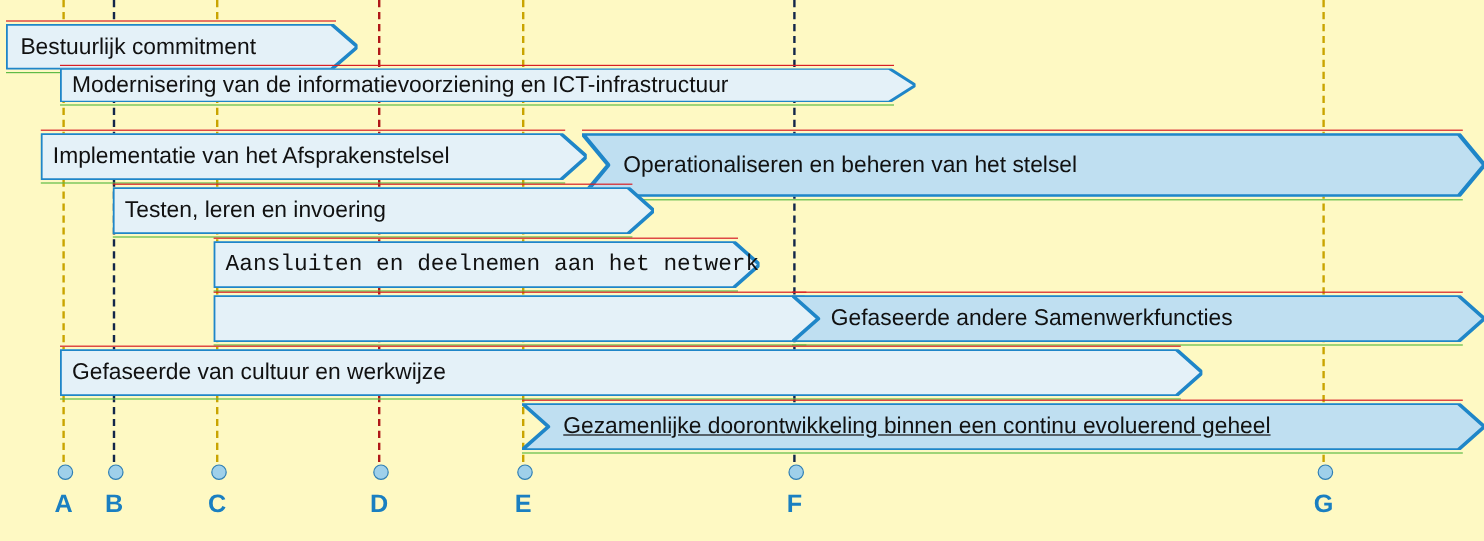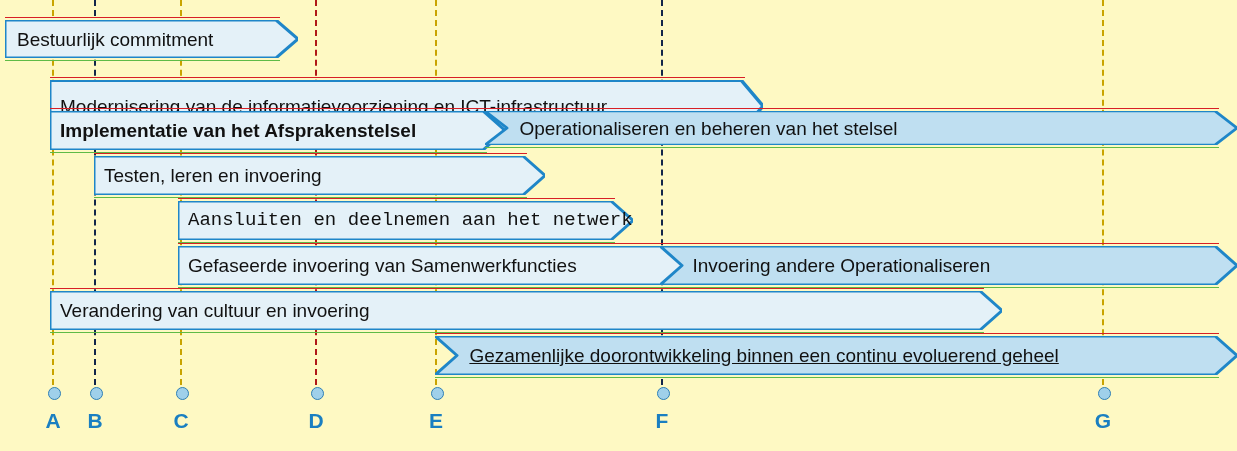--- a/index.html
+++ b/index.html
@@ -104,41 +104,41 @@
       <div class="bar" style="left: 5px; top: 20px; width: 293px; height: 38px;">
         <div class="bar-shape">
           <svg viewBox="0 0 293 38" preserveAspectRatio="none">
             <polygon points="0,0 271,0 293,19 271,38 0,38" fill="#e4f1f8" stroke="#1f86c8" stroke-width="3" stroke-linejoin="round"></polygon>
           </svg>
         </div>
         <div class="hairline" style="left: 0px; top: -3px; width: 275px; background: rgb(216, 31, 38);"></div>
         <div class="hairline" style="left: 0px; bottom: -3px; width: 275px; background: rgb(95, 187, 70);"></div>
         <span class="bar-text" style="margin-left: 12px;">Bestuurlijk commitment</span>
       </div>
-      <div class="bar" style="left: 50px; top: 80px; width: 713px; height: 52px;">
+      <div class="bar" style="left: 50px; top: 57px; width: 713px; height: 28px;">
         <div class="bar-shape">
           <svg viewBox="0 0 713 38" preserveAspectRatio="none">
             <polygon points="0,0 691,0 713,19 691,38 0,38" fill="#e4f1f8" stroke="#1f86c8" stroke-width="3" stroke-linejoin="round"></polygon>
           </svg>
         </div>
         <div class="hairline" style="left: 0px; top: -3px; width: 695px; background: rgb(216, 31, 38);"></div>
         <div class="hairline" style="left: 0px; bottom: -3px; width: 695px; background: rgb(95, 187, 70);"></div>
         <span class="bar-text" style="margin-left: 10px;">Modernisering van de informatievoorziening en ICT-infrastructuur</span>
       </div>
-      <div class="bar" style="left: 50px; top: 111px; width: 455px; height: 39px; font-weight: bold;">
+      <div class="bar" style="left: 34px; top: 111px; width: 455px; height: 39px;">
         <div class="bar-shape">
           <svg viewBox="0 0 455 39" preserveAspectRatio="none">
             <polygon points="0,0 433,0 455,19.5 433,39 0,39" fill="#e4f1f8" stroke="#1f86c8" stroke-width="3" stroke-linejoin="round"></polygon>
           </svg>
         </div>
         <div class="hairline" style="left: 0px; top: -3px; width: 437px; background: rgb(216, 31, 38);"></div>
         <div class="hairline" style="left: 0px; bottom: -3px; width: 437px; background: rgb(95, 187, 70);"></div>
         <span class="bar-text" style="margin-left: 10px;">Implementatie van het Afsprakenstelsel</span>
       </div>
-      <div class="bar" style="left: 485px; top: 111px; width: 752px; height: 34px;">
+      <div class="bar" style="left: 485px; top: 111px; width: 752px; height: 53px;">
         <div class="bar-shape">
           <svg viewBox="0 0 752 39" preserveAspectRatio="none">
             <polygon points="0,0 730,0 752,19.5 730,39 0,39 22,19.5" fill="#bfdff1" stroke="#1f86c8" stroke-width="3" stroke-linejoin="round"></polygon>
           </svg>
         </div>
         <div class="hairline" style="left: 0px; top: -3px; width: 734px; background: rgb(216, 31, 38);"></div>
         <div class="hairline" style="left: 0px; bottom: -3px; width: 734px; background: rgb(95, 187, 70);"></div>
         <span class="bar-text" style="margin-left: 34.4px;">Operationaliseren en beheren van het stelsel</span>
       </div>
       <div class="bar" style="left: 94px; top: 156px; width: 451px; height: 39px;">
@@ -162,41 +162,40 @@
         <span class="bar-text" style="margin-left: 10px;">Aansluiten en deelnemen aan het netwerk</span>
       </div>
       <div class="bar" style="left: 178px; top: 246px; width: 512px; height: 39px;">
         <div class="bar-shape">
           <svg viewBox="0 0 512 39" preserveAspectRatio="none">
             <polygon points="0,0 490,0 512,19.5 490,39 0,39" fill="#e4f1f8" stroke="#1f86c8" stroke-width="3" stroke-linejoin="round"></polygon>
           </svg>
         </div>
         <div class="hairline" style="left: 0px; top: -3px; width: 494px; background: rgb(216, 31, 38);"></div>
         <div class="hairline" style="left: 0px; bottom: -3px; width: 494px; background: rgb(95, 187, 70);"></div>
-        <span class="bar-text" style="margin-left: 10px;">Gefaseerde invoering van Samenwerkfuncties</span>
       </div>
       <div class="bar" style="left: 660px; top: 246px; width: 577px; height: 39px;">
         <div class="bar-shape">
           <svg viewBox="0 0 577 39" preserveAspectRatio="none">
             <polygon points="0,0 555,0 577,19.5 555,39 0,39 22,19.5" fill="#bfdff1" stroke="#1f86c8" stroke-width="3" stroke-linejoin="round"></polygon>
           </svg>
         </div>
         <div class="hairline" style="left: 0px; top: -3px; width: 559px; background: rgb(216, 31, 38);"></div>
         <div class="hairline" style="left: 0px; bottom: -3px; width: 559px; background: rgb(95, 187, 70);"></div>
-        <span class="bar-text" style="margin-left: 32.4px;">Invoering andere Operationaliseren</span>
+        <span class="bar-text" style="margin-left: 32.4px;">Gefaseerde andere Samenwerkfuncties</span>
       </div>
       <div class="bar" style="left: 50px; top: 291px; width: 952px; height: 39px;">
         <div class="bar-shape">
           <svg viewBox="0 0 952 39" preserveAspectRatio="none">
             <polygon points="0,0 930,0 952,19.5 930,39 0,39" fill="#e4f1f8" stroke="#1f86c8" stroke-width="3" stroke-linejoin="round"></polygon>
           </svg>
         </div>
         <div class="hairline" style="left: 0px; top: -3px; width: 934px; background: rgb(216, 31, 38);"></div>
         <div class="hairline" style="left: 0px; bottom: -3px; width: 934px; background: rgb(95, 187, 70);"></div>
-        <span class="bar-text" style="margin-left: 10px;">Verandering van cultuur en invoering</span>
+        <span class="bar-text" style="margin-left: 10px;">Gefaseerde van cultuur en werkwijze</span>
       </div>
       <div class="bar" style="left: 435px; top: 336px; width: 802px; height: 39px;">
         <div class="bar-shape">
           <svg viewBox="0 0 802 39" preserveAspectRatio="none">
             <polygon points="0,0 780,0 802,19.5 780,39 0,39 22,19.5" fill="#bfdff1" stroke="#1f86c8" stroke-width="3" stroke-linejoin="round"></polygon>
           </svg>
         </div>
         <div class="hairline" style="left: 0px; top: -3px; width: 784px; background: rgb(216, 31, 38);"></div>
         <div class="hairline" style="left: 0px; bottom: -3px; width: 784px; background: rgb(95, 187, 70);"></div>
         <span class="bar-text" style="margin-left: 34.4px; text-decoration: underline;">Gezamenlijke doorontwikkeling binnen  een continu evoluerend geheel</span>

